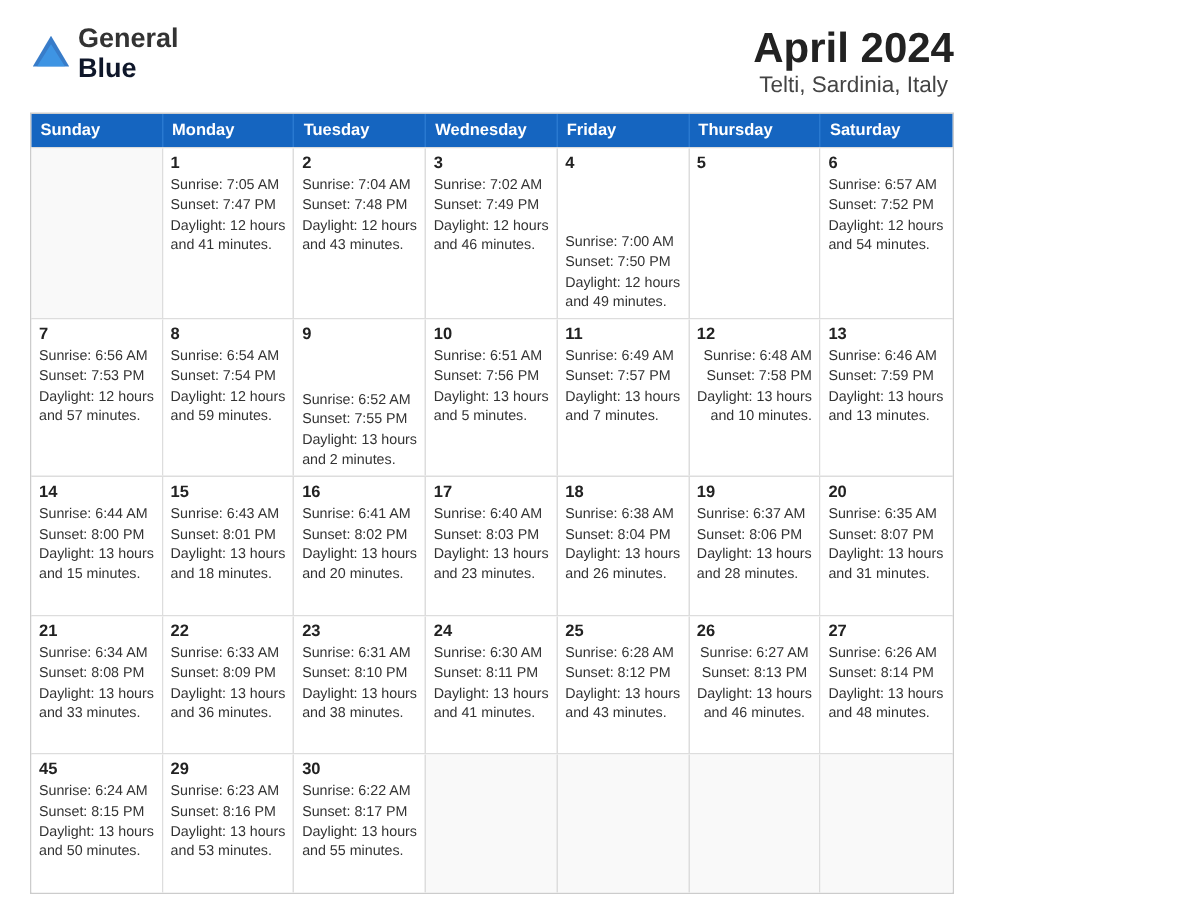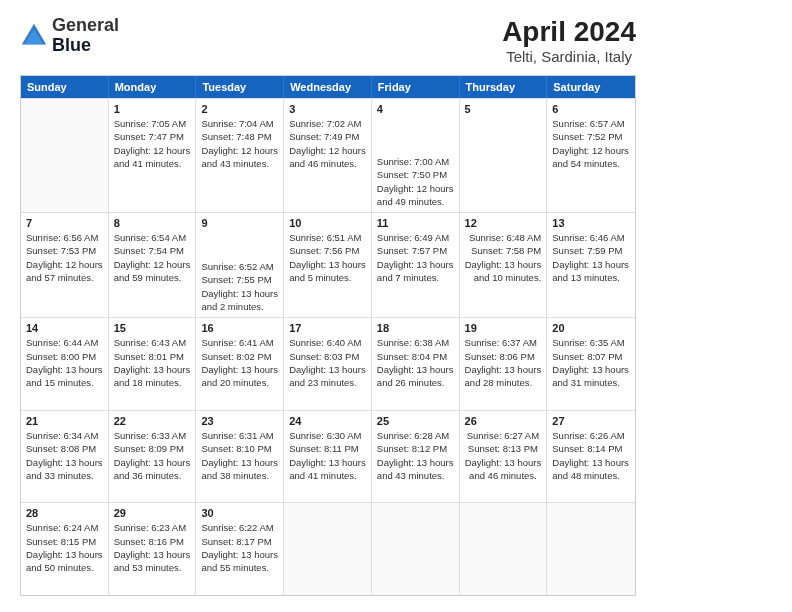--- a/index.html
+++ b/index.html
@@ -301,21 +301,21 @@
           </div>
           <div class="cal-cell">
             <span class="day-num">27</span>
             <p style="white-space: pre-line;">Sunrise: 6:26 AM
 Sunset: 8:14 PM
 Daylight: 13 hours and 48 minutes.</p>
           </div>
         </div>
         <div class="cal-row">
           <div class="cal-cell">
-            <span class="day-num">28</span>
+            <span class="day-num">45</span>
             <p style="white-space: pre-line;">Sunrise: 6:24 AM
 Sunset: 8:15 PM
 Daylight: 13 hours and 50 minutes.</p>
           </div>
           <div class="cal-cell">
             <span class="day-num">29</span>
             <p style="white-space: pre-line;">Sunrise: 6:23 AM
 Sunset: 8:16 PM
 Daylight: 13 hours and 53 minutes.</p>
           </div>

